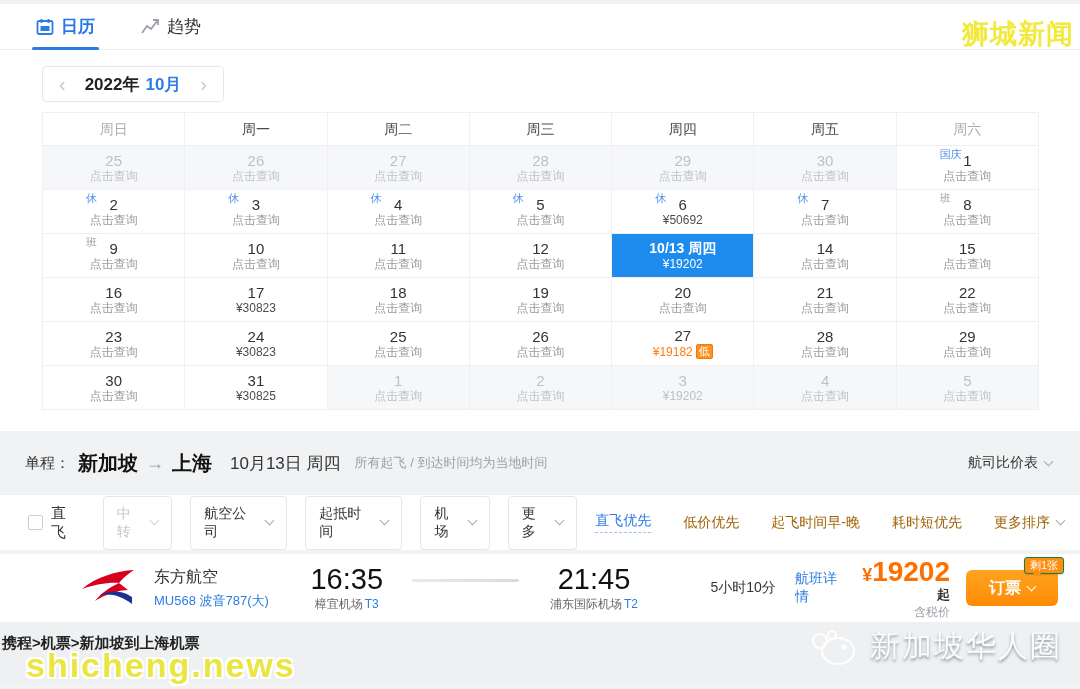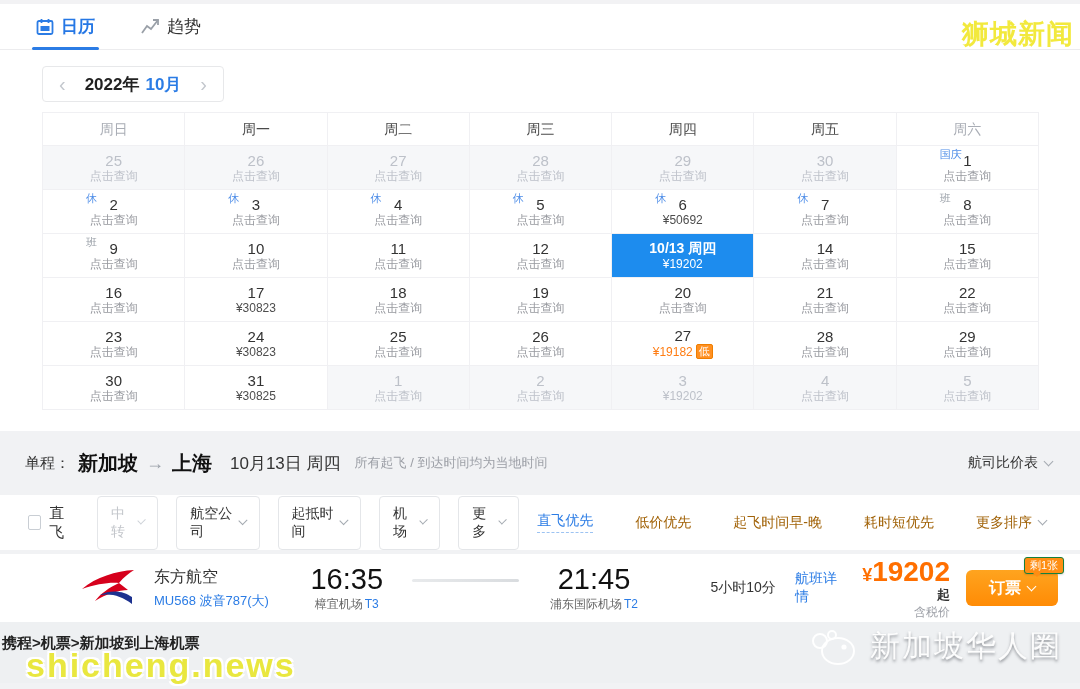--- a/index.html
+++ b/index.html
@@ -54,28 +54,28 @@
   
   .lower { background:#f1f2f4; height:273px; margin-top:21px; }
   .summary { height:64px; display:flex; align-items:center; padding:0 28px 0 25px; }
   .sm-type { font-size:15px; color:#333; }
   .sm-city { font-size:20px; font-weight:bold; color:#111; margin:0 8px; }
   .sm-arrow { color:#9aa0a8; font-size:18px; }
   .sm-date { font-size:17px; color:#333; margin-left:10px; }
   .sm-note { font-size:13px; color:#9b9ea5; margin-left:14px; }
   .sm-right { margin-left:auto; font-size:14px; color:#333; cursor:pointer; display:flex; align-items:center;}
 
-  .filterbar { height:55px; background:#fff; display:flex; align-items:center; padding:0 34px 0 28px; }
+  .filterbar { height:55px; background:#fff; display:flex; align-items:center; padding:0 16px 0 28px; }
   .chkwrap { display:flex; align-items:center; gap:8px; margin-right:22px; cursor:pointer;}
   .chk { width:15px; height:15px; border:1px solid #c9ced4; border-radius:2px; background:#fff; }
   .chk-label { font-size:15px; color:#333; }
   .pill { display:flex; align-items:center; border:1px solid #e4e6e9; background:#fff;
     border-radius:4px; padding:8px 13px; font-size:14px; color:#333; margin-right:18px; cursor:pointer;}
   .pill.disabled { color:#c3c6cb; }
-  .sorts { margin-left:auto; display:flex; gap:42px; }
+  .sorts { margin-left:auto; display:flex; gap:32px; }
   .sort { font-size:14px; color:#a16207; cursor:pointer; white-space:nowrap; display:flex; align-items:center;}
   .sort.active { color:#2b7ce5; border-bottom:1px dashed #9cc3f2; padding-bottom:2px; }
 
   .chev { display:inline-block; width:7px; height:7px; border-right:1.5px solid #a4aab1;
     border-bottom:1.5px solid #a4aab1; transform:rotate(45deg); margin-left:7px;
     position:relative; top:-2px; }
   .chev.white { border-color:#fff; }
 
   
   .flight { margin-top:4px; height:68px; background:#fff; display:flex; align-items:center; position:relative;}

